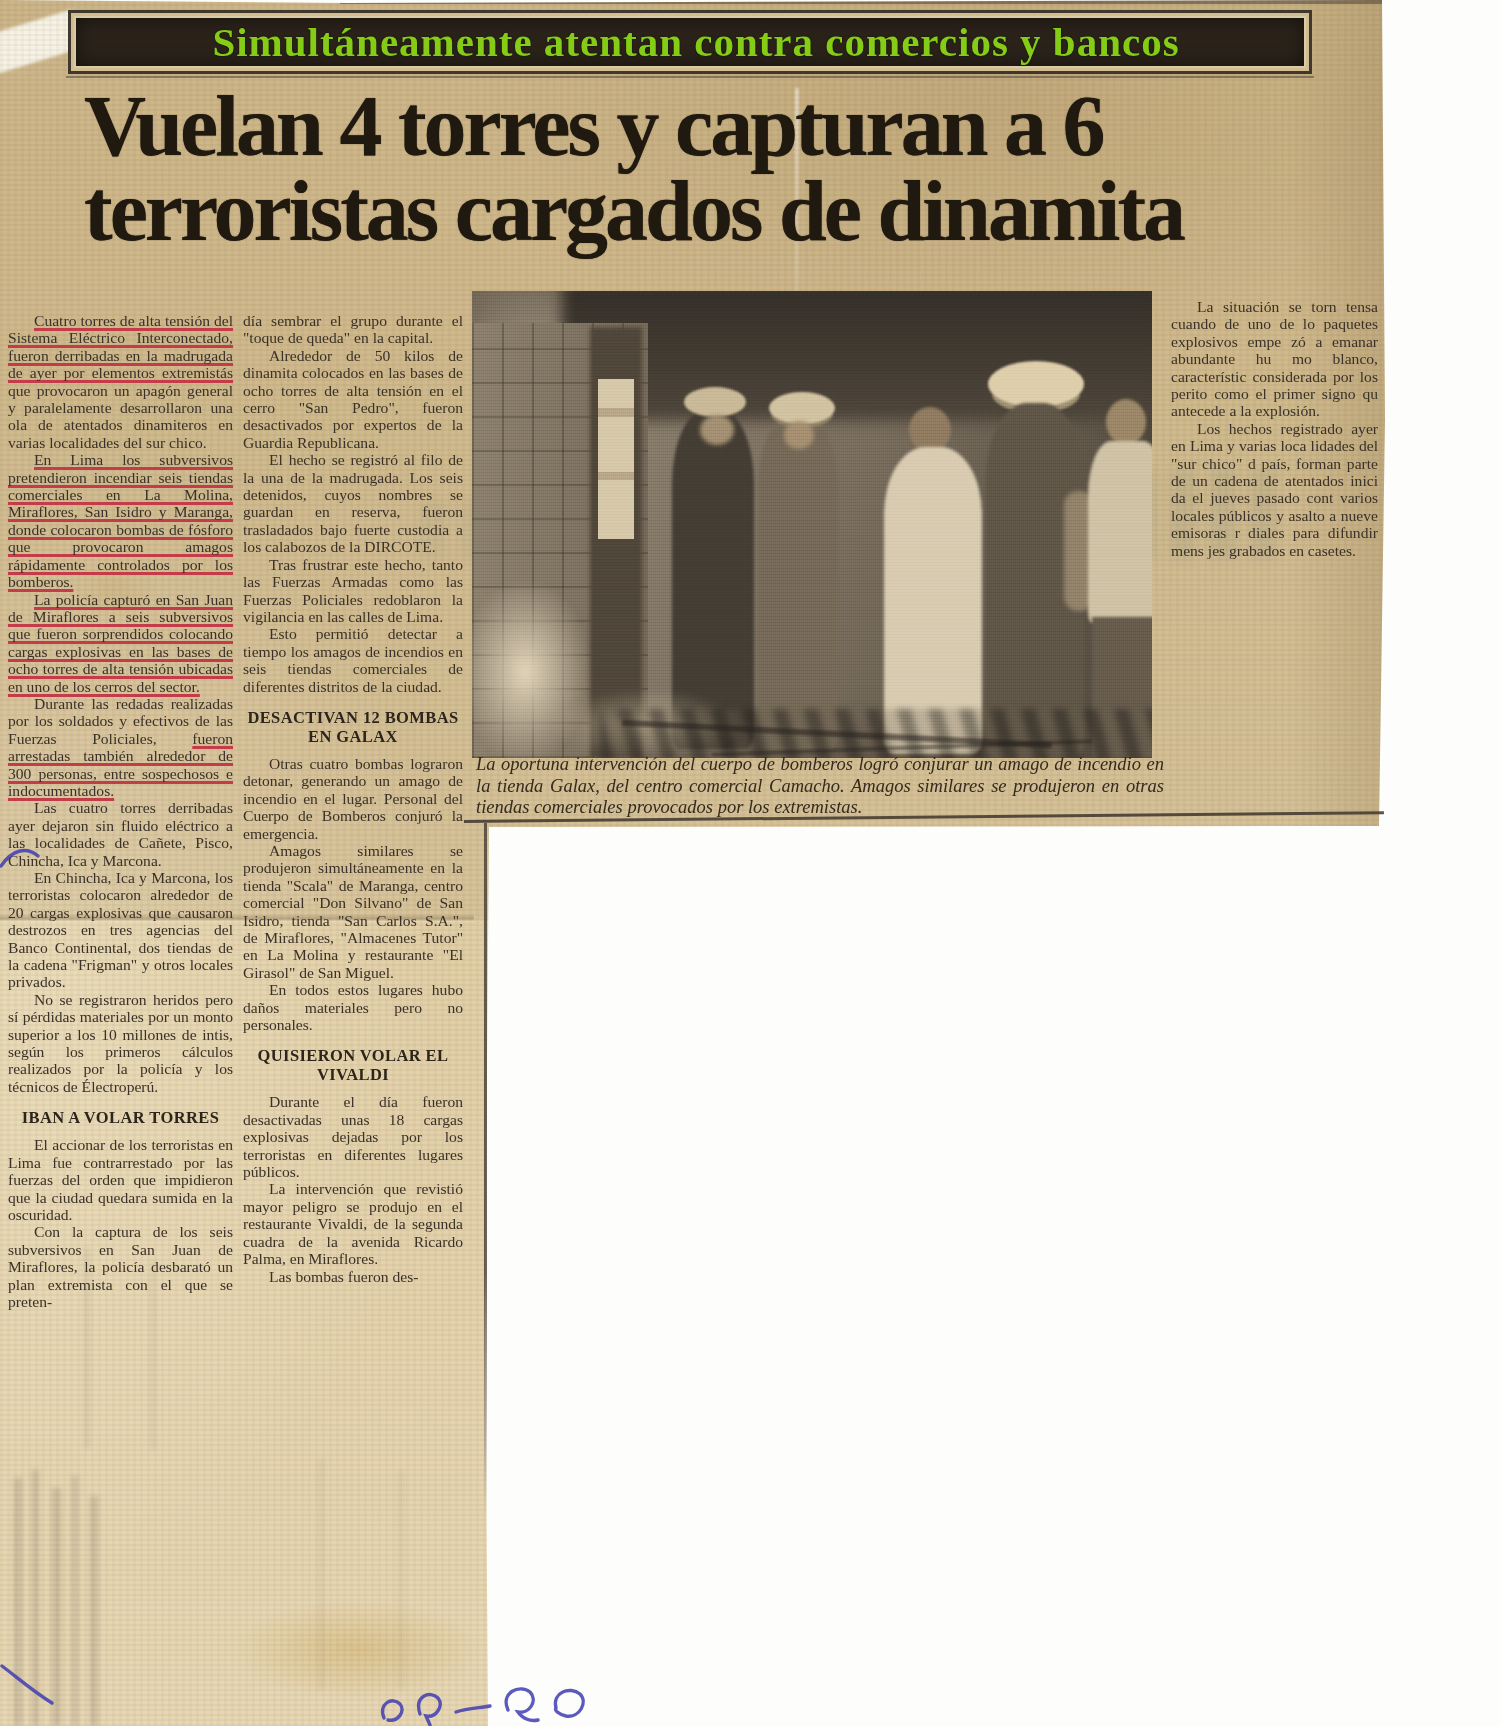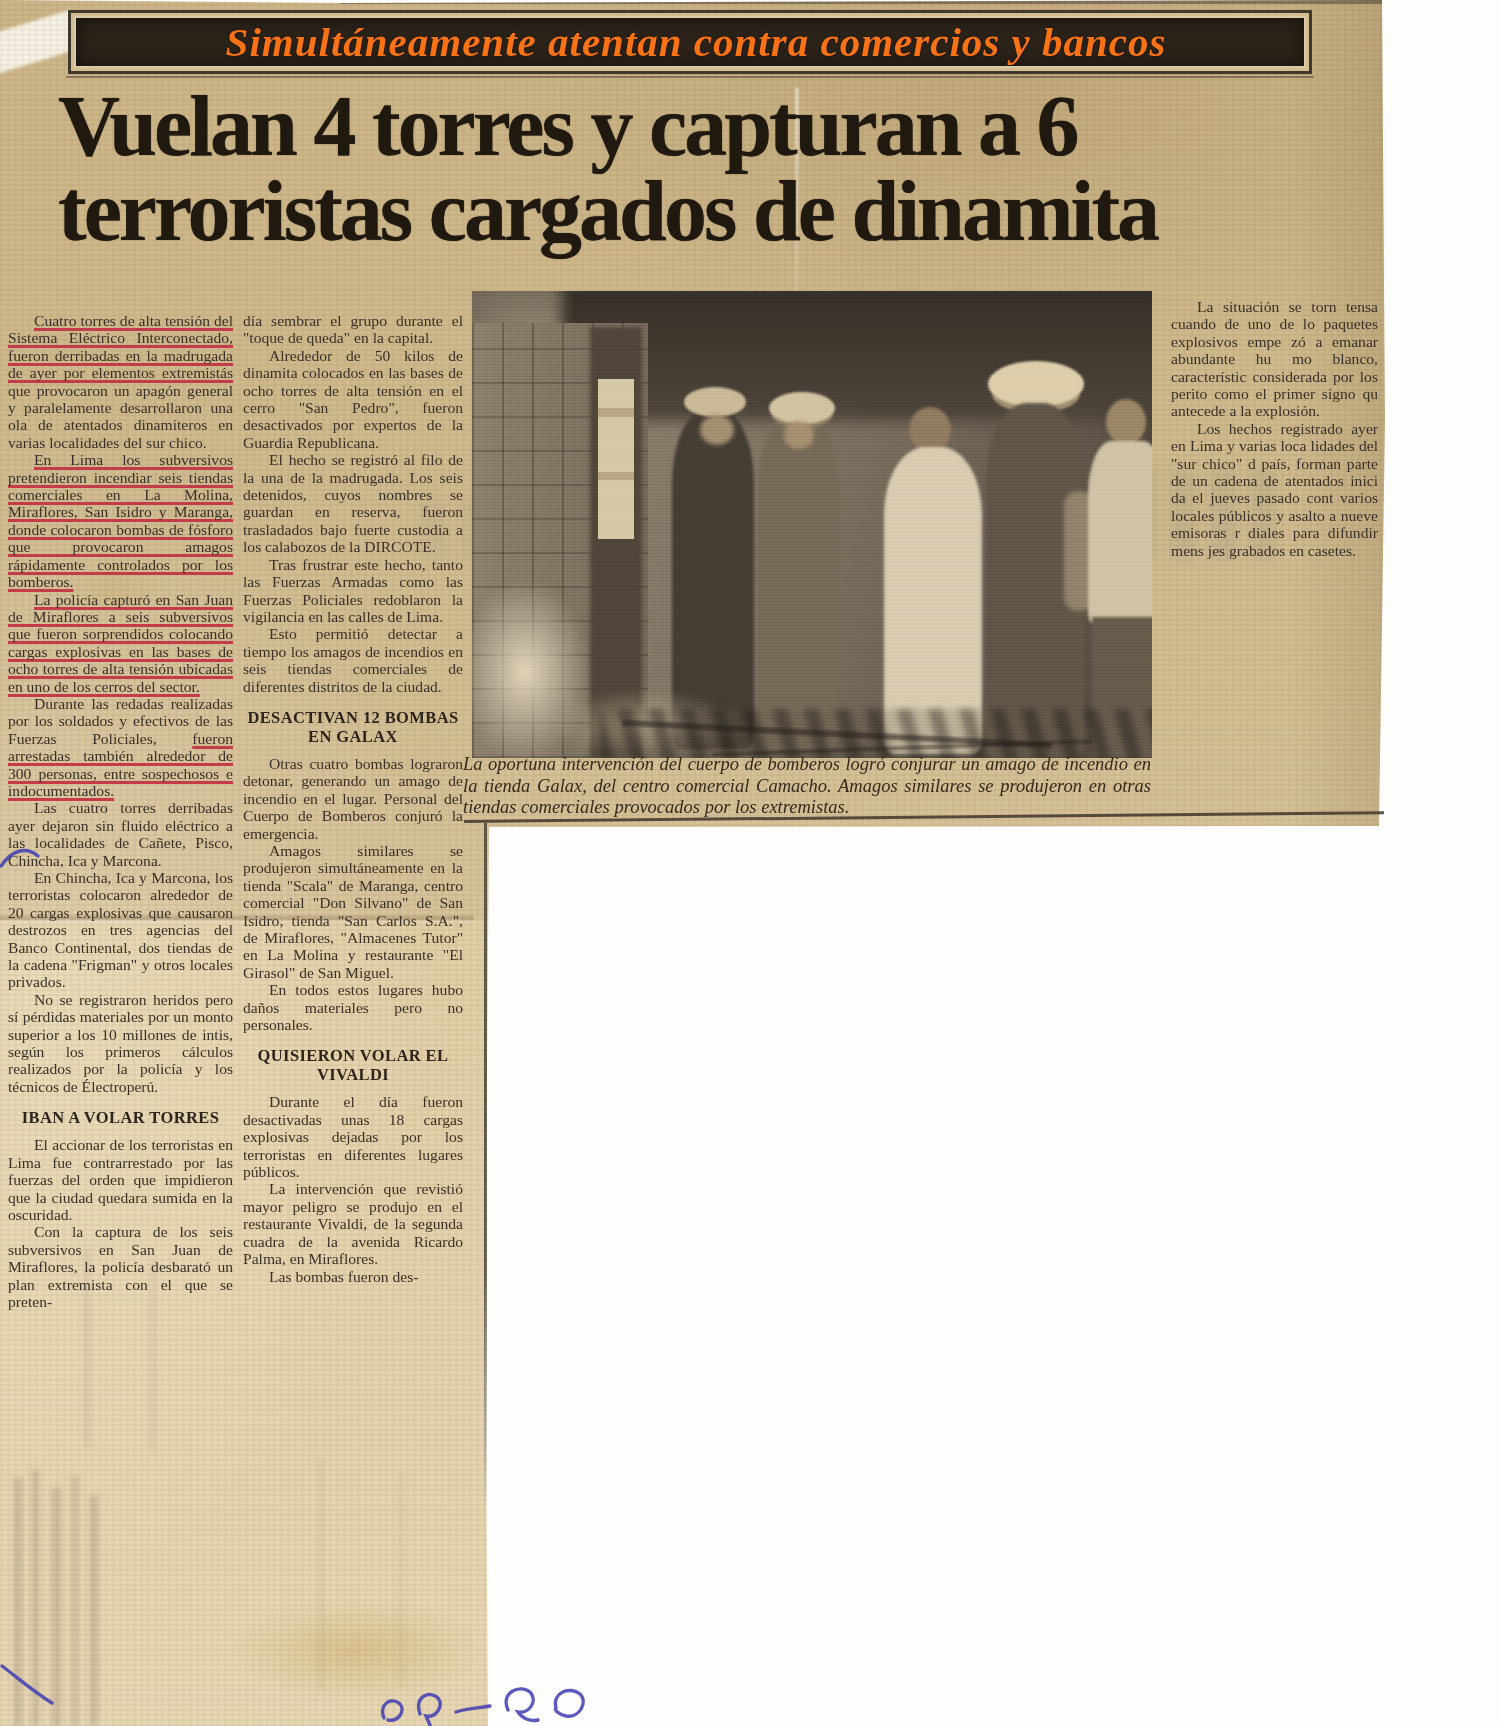--- a/index.html
+++ b/index.html
@@ -46,25 +46,25 @@
   .rule-bottom{position:absolute;left:464px;top:820px;width:920px;height:3px;background:#3e362c;opacity:.85;
     transform:rotate(-0.55deg);transform-origin:left center;}
   .cutline-v{position:absolute;left:484px;top:823px;width:3px;height:692px;
     background:linear-gradient(180deg,#463e33 65%,rgba(70,62,51,0));opacity:.8;}
   
   .kicker{position:absolute;left:68px;top:10px;width:1244px;height:64px;box-sizing:border-box;
     border:3px solid #3f382c;background:#d3bd90;display:flex;}
   .kicker-inner{flex:1;margin:3px;background:#2b231a;border:2px solid #d8cba6;
     display:flex;align-items:center;justify-content:center;
     box-shadow:inset 0 0 18px rgba(0,0,0,.55);}
-  .kicker-text{font-style:italic;font-weight:bold;font-size:41px;color:#f97316;letter-spacing:1px;
+  .kicker-text{font-weight:bold;font-size:41px;color:#84cc16;letter-spacing:1px;
     text-shadow:0 0 2px rgba(0,0,0,.6);white-space:nowrap;margin-left:12px;}
   .kicker-underrule{position:absolute;left:66px;top:76px;width:1248px;height:2px;background:rgba(80,70,58,.55);}
   
-  .headline{position:absolute;left:58px;top:84px;width:1320px;color:#201910;font-weight:bold;
+  .headline{position:absolute;left:84px;top:84px;width:1320px;color:#201910;font-weight:bold;
     font-size:86px;line-height:85px;letter-spacing:-3px;text-shadow:0 0 1px rgba(32,22,12,.8);white-space:nowrap;}
   
   .col{position:absolute;color:#3a3128;}
   #col-left{left:8px;top:312px;width:225px;}
   #col-center{left:243px;top:312px;width:220px;}
   #col-right{left:1171px;top:298px;width:207px;height:502px;overflow:hidden;}
   .col p{margin:0;font-size:15.6px;line-height:17.4px;text-align:justify;text-indent:26px;}
   .col p.cont{text-indent:0;}
   .col h3{margin:13px 4px 9px;font-size:16.5px;line-height:19px;text-align:center;
     letter-spacing:.4px;color:#2d251c;font-weight:bold;}
@@ -114,21 +114,21 @@
   .ph-debris{left:128px;top:418px;width:560px;height:52px;filter:blur(3px);
     background:repeating-linear-gradient(75deg, rgba(30,25,20,.5) 0 14px, rgba(95,85,68,.25) 14px 30px);}
   .ph-hose1{left:150px;top:440px;width:430px;height:6px;background:rgba(25,20,16,.55);transform:rotate(3deg);filter:blur(1px);}
   .ph-hose2{left:240px;top:455px;width:380px;height:4px;background:rgba(25,20,16,.45);transform:rotate(-2deg);filter:blur(1px);}
   .ph-grain{inset:0;
     background:
       repeating-linear-gradient(0deg, rgba(0,0,0,.08) 0 1px, transparent 1px 3px),
       repeating-linear-gradient(90deg, rgba(255,255,255,.05) 0 1px, transparent 1px 2px);
     mix-blend-mode:overlay;}
   
-  .caption{position:absolute;left:463px;top:754px;width:688px;font-style:italic;
+  .caption{position:absolute;left:476px;top:754px;width:688px;font-style:italic;
     font-size:18.5px;line-height:21.5px;color:#342a1d;text-align:justify;}
   
   svg.pen{position:absolute;left:0;top:0;width:1500px;height:1726px;pointer-events:none;}
   svg.pen path{stroke:var(--blue);stroke-width:3.4;fill:none;stroke-linecap:round;opacity:.85;}
 </style>
 </head>
 <body>
 
 <div class="paper">
   <div class="tint-top"></div>

